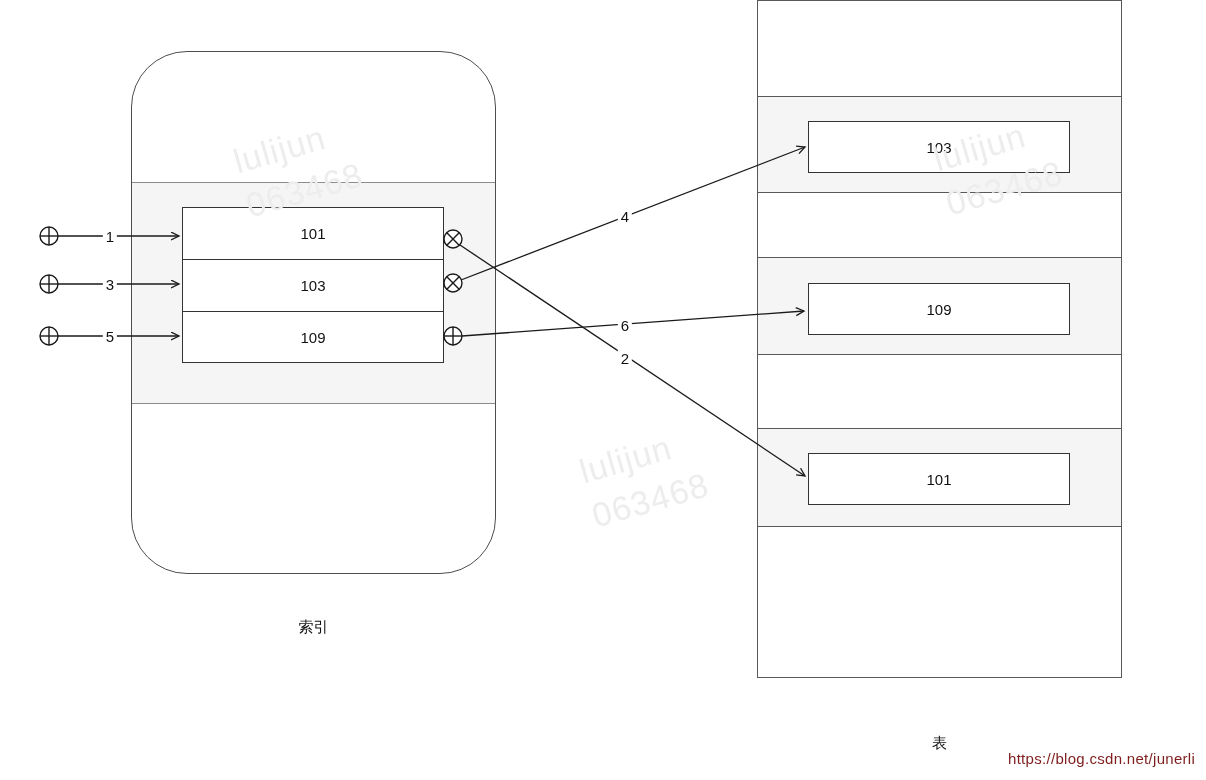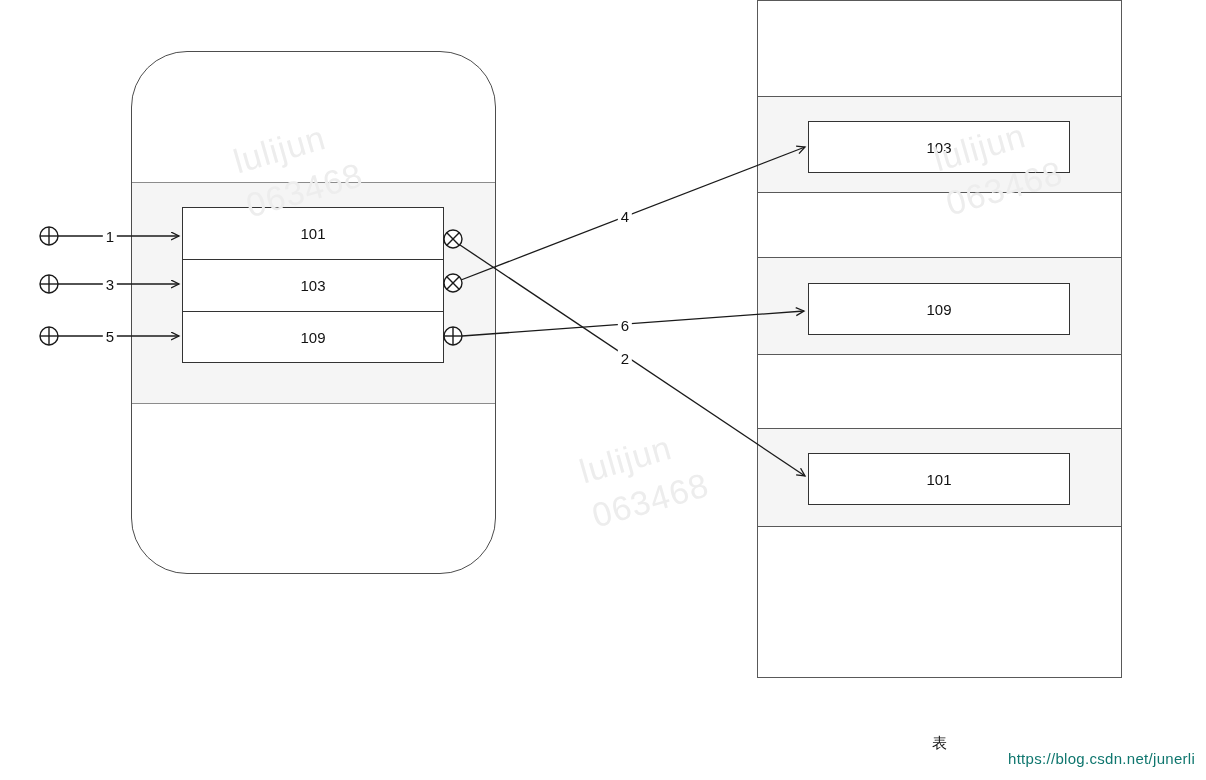--- a/index.html
+++ b/index.html
@@ -55,21 +55,21 @@
   .wm {
     position:absolute; color:#ededed; font-size:34px; line-height:46px;
     letter-spacing:1px; transform:rotate(-16deg); transform-origin:left top;
     white-space:pre; pointer-events:none; z-index:3;
   }
   .wm1 { left:228px; top:140px; }
   .wm2 { left:574px; top:450px; }
   .wm3 { left:928px; top:138px; }
   .wm-url {
     position:absolute; left:1008px; top:750px; font-size:15px;
-    color:#0f766e; letter-spacing:0.3px; z-index:3;
+    color:#7f1d1d; letter-spacing:0.3px; z-index:3;
   }
 
   
   .overlay { position:absolute; left:0; top:0; z-index:4; pointer-events:none; }
 
   
   .num {
     position:absolute; transform:translate(-50%,-50%); background:#fff;
     padding:0 3px; font-size:15px; color:#111; z-index:5;
   }
@@ -188,15 +188,16 @@
     </g>
   </svg>
 
   <span class="num n1">1</span>
   <span class="num n3">3</span>
   <span class="num n5">5</span>
   <span class="num n4">4</span>
   <span class="num n6">6</span>
   <span class="num n2">2</span>
 
+  <div class="caption caption-index">索引</div>
   <div class="caption caption-table">表</div>
 
 </div>
 
 </body></html>

